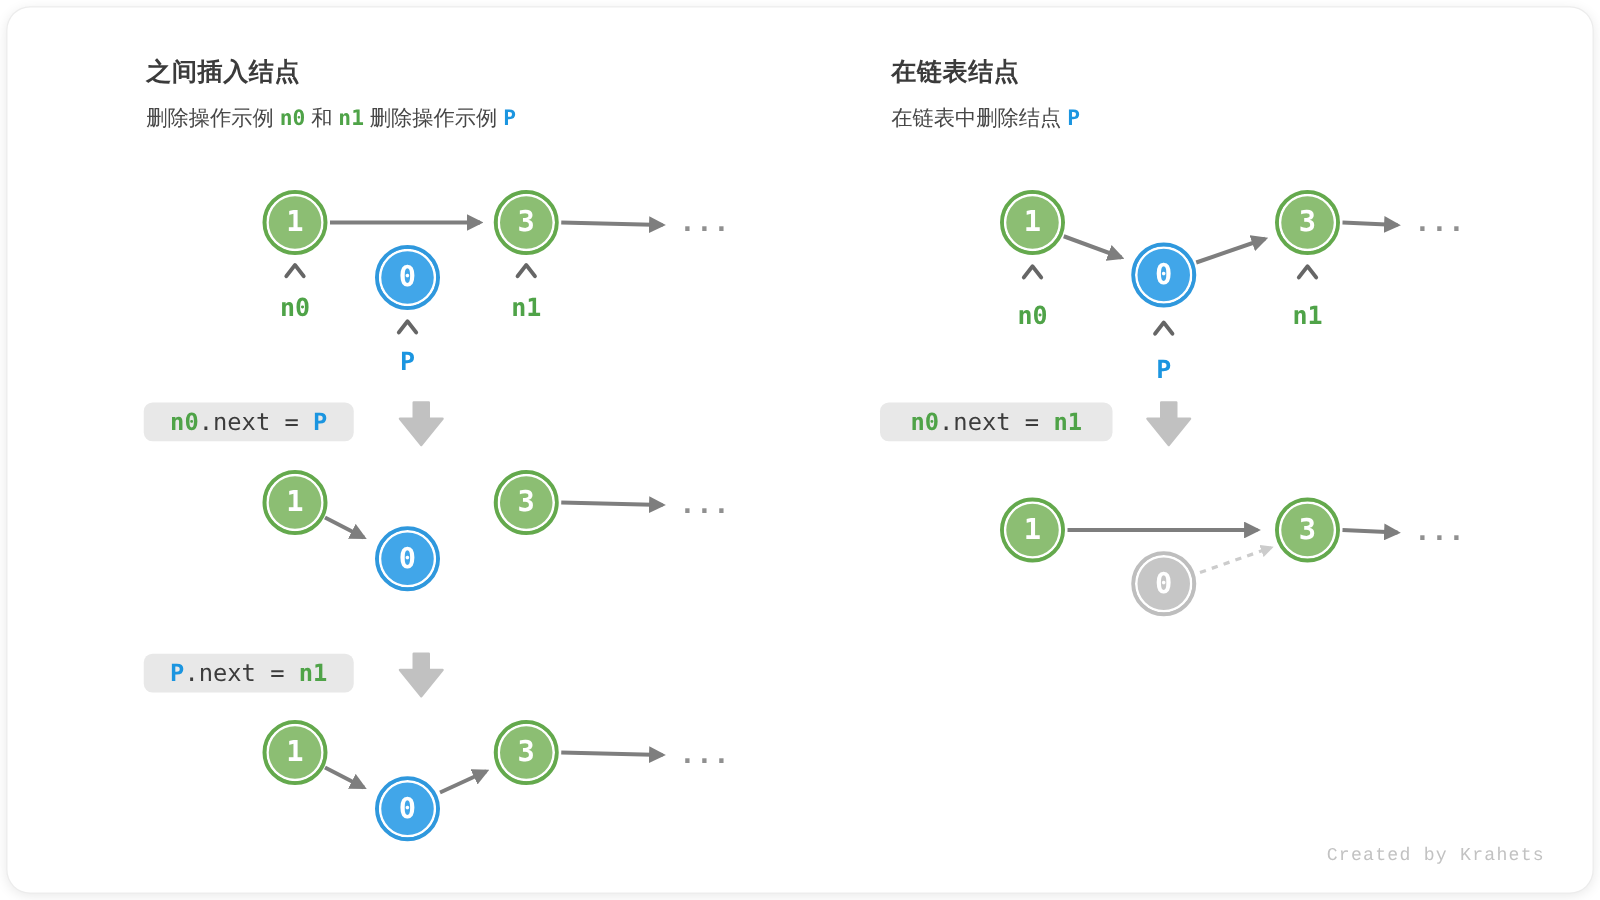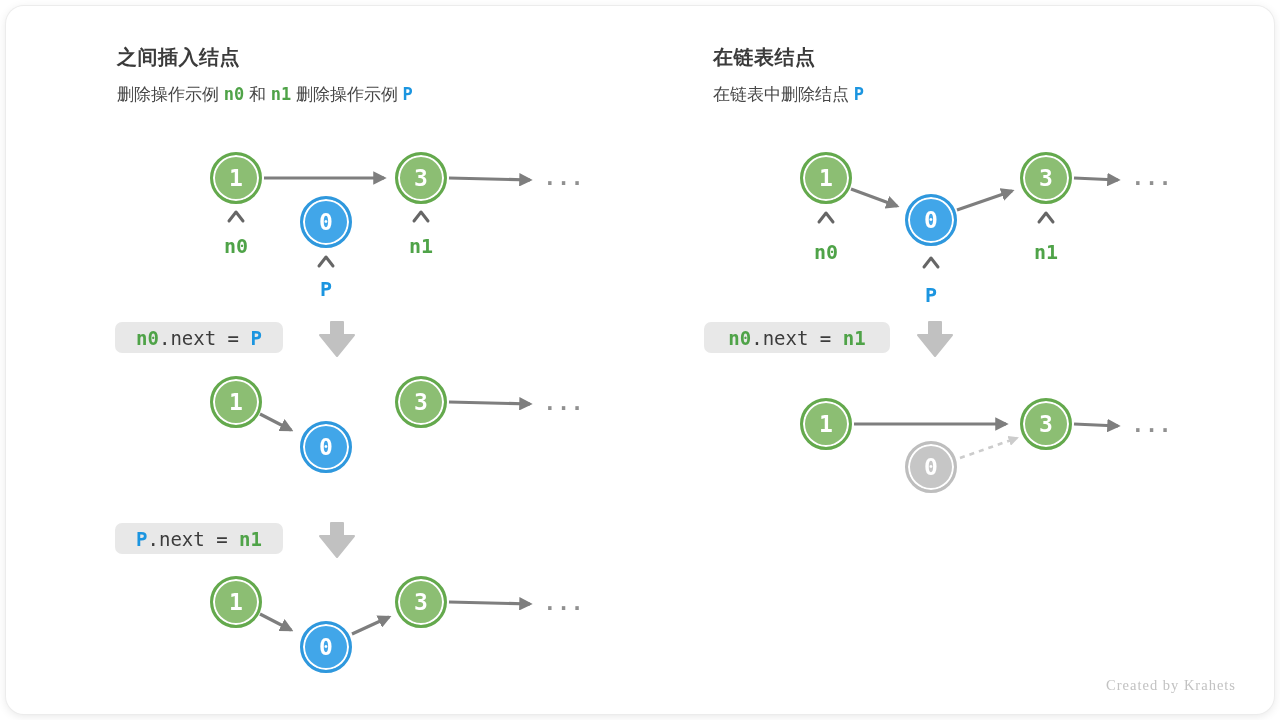--- a/index.html
+++ b/index.html
@@ -52,21 +52,21 @@
   }
   .codebox {
     position:absolute; height:31px; border-radius:7px; background:#e8e8e8;
     display:flex; align-items:center; justify-content:center;
     font-family:"DejaVu Sans Mono","Liberation Mono",monospace;
     font-size:19px; color:#3c3c3c; white-space:pre;
   }
   .codebox .b { font-weight:bold; }
   .footer {
     position:absolute; right:44px; top:677px;
-    font-family:Liberation Serif, serif;
+    font-family:Liberation Mono, monospace;
     font-size:14.5px; color:#c2c2c2; letter-spacing:1px;
   }
 </style>
 </head>
 <body>
 
 <div class="canvas">
   <div class="card"></div>
 
   <svg class="overlay" viewBox="0 0 1280 720">

